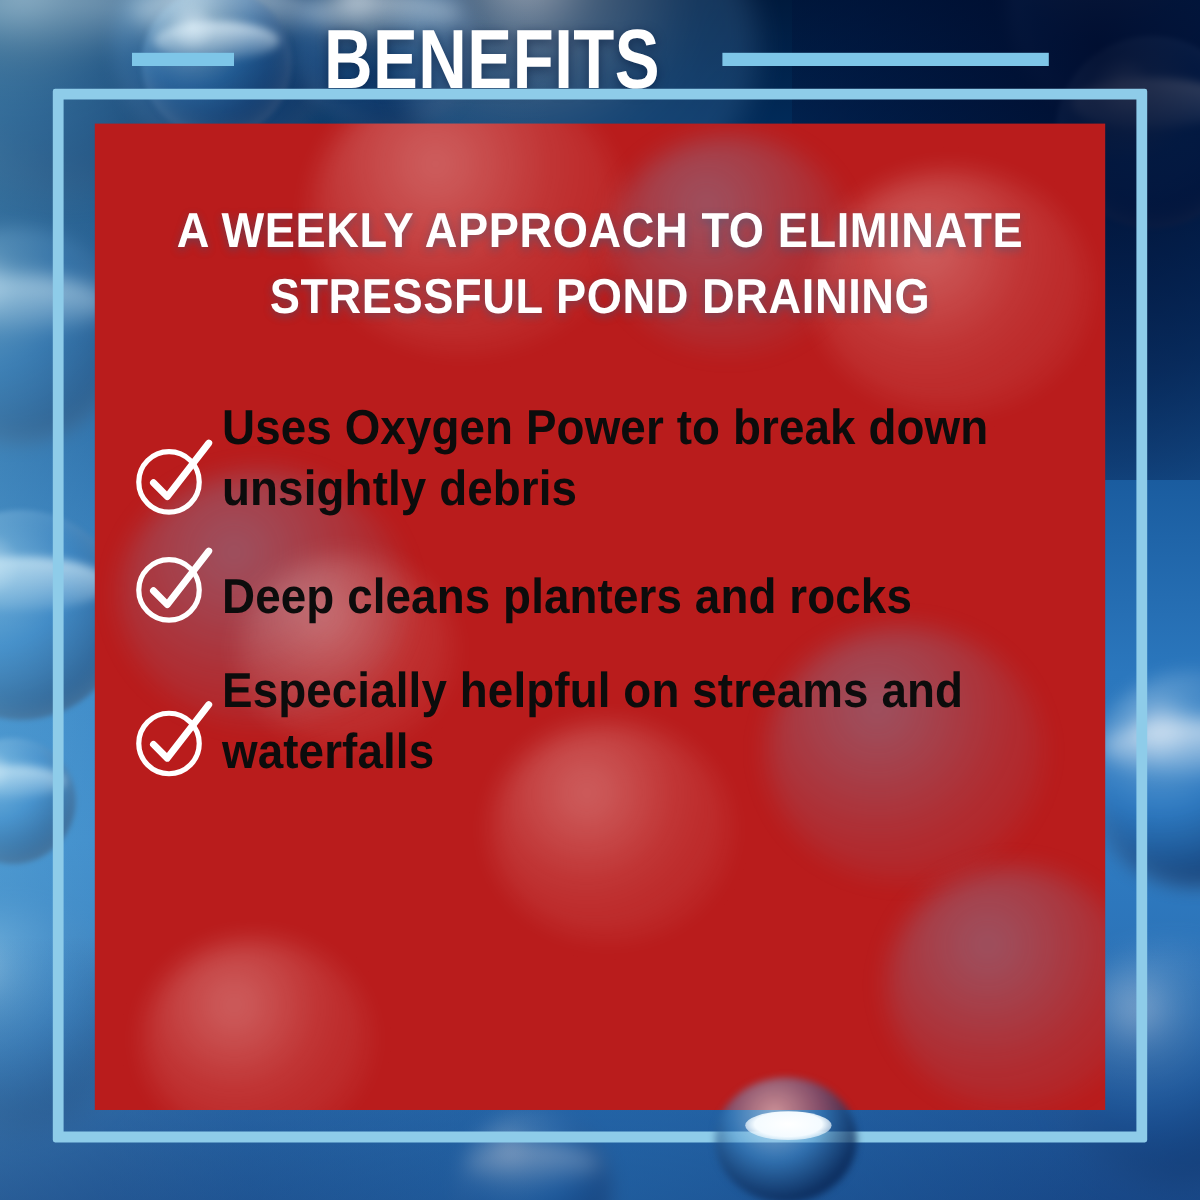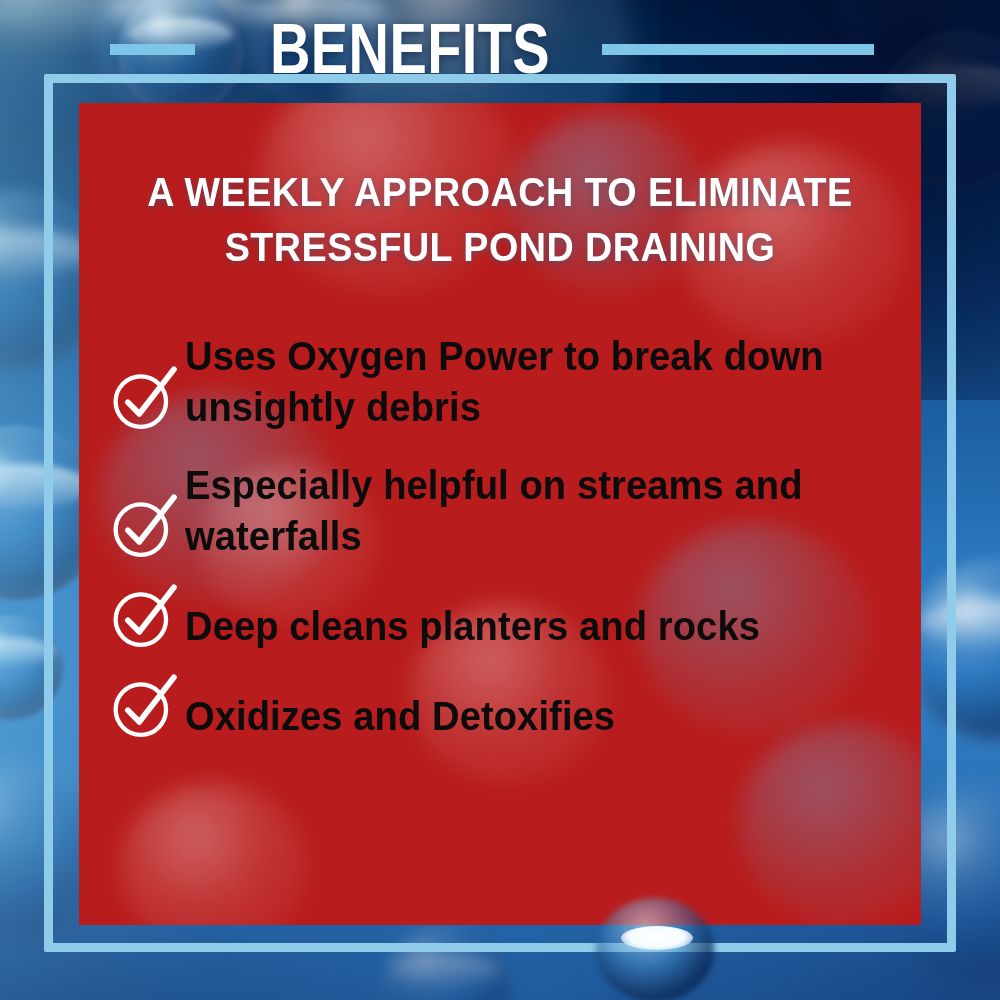--- a/index.html
+++ b/index.html
@@ -279,43 +279,34 @@
           <span class="text">Uses Oxygen Power to break down unsightly debris</span>
         </div>
 
         <div class="item">
           <span class="check">
             <svg viewBox="0 0 100 100" aria-hidden="true">
               <circle cx="47" cy="55" r="35" fill="none" stroke="#ffffff" stroke-width="6"></circle>
               <path d="M29 56 L45 72 L93 10" fill="none" stroke="#ffffff" stroke-width="8" stroke-linecap="round" stroke-linejoin="round"></path>
             </svg>
           </span>
-          <span class="text">Especially helpful on streams and waterfalls</span>
+          <span class="text">Deep cleans planters and rocks</span>
         </div>
 
         <div class="item">
           <span class="check">
             <svg viewBox="0 0 100 100" aria-hidden="true">
               <circle cx="47" cy="55" r="35" fill="none" stroke="#ffffff" stroke-width="6"></circle>
               <path d="M29 56 L45 72 L93 10" fill="none" stroke="#ffffff" stroke-width="8" stroke-linecap="round" stroke-linejoin="round"></path>
             </svg>
           </span>
-          <span class="text">Deep cleans planters and rocks</span>
+          <span class="text">Especially helpful on streams and waterfalls</span>
         </div>
 
 
-        <div class="item">
-          <span class="check">
-            <svg viewBox="0 0 100 100" aria-hidden="true">
-              <circle cx="47" cy="55" r="35" fill="none" stroke="#ffffff" stroke-width="6"></circle>
-              <path d="M29 56 L45 72 L93 10" fill="none" stroke="#ffffff" stroke-width="8" stroke-linecap="round" stroke-linejoin="round"></path>
-            </svg>
-          </span>
-          <span class="text">Oxidizes and Detoxifies</span>
-        </div>
 
       </div>
     </div>
   </div>
 
   <div class="droplet-body"></div>
   <div class="droplet-hl"></div>
 
 </div>
 

